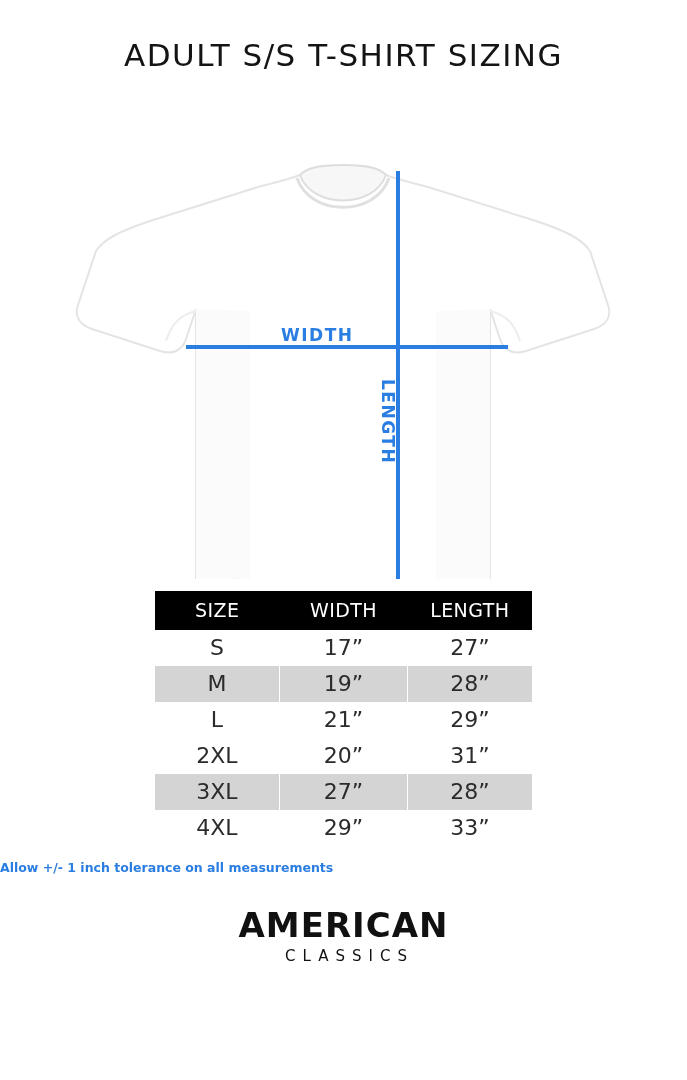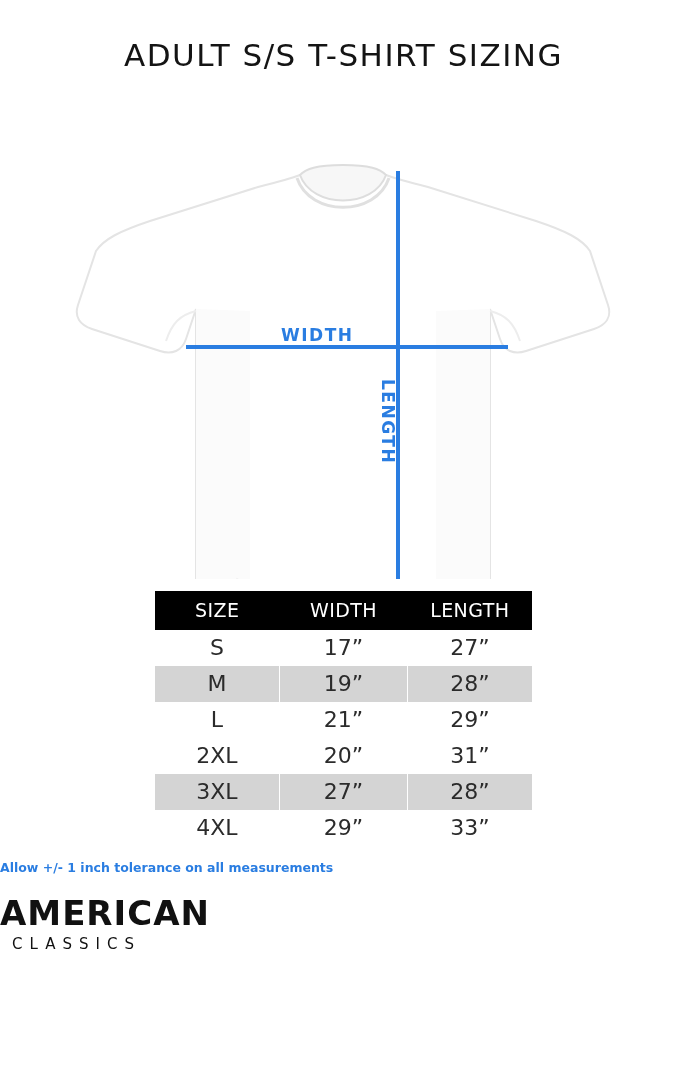--- a/index.html
+++ b/index.html
@@ -98,22 +98,22 @@
   
   .tolerance {
     text-align: left;
     color: #2a7de1;
     font-size: 12.5px;
     font-weight: bold;
     margin-top: 14px;
     font-family: "DejaVu Sans", sans-serif;
   }
   .brand {
-    text-align: left;
-    margin-top: 18px;
+    text-align: center;
+    margin-top: 30px;
   }
   .brand-main {
     font-size: 34px;
     font-weight: bold;
     letter-spacing: 1px;
     color: #111111;
     font-family: "DejaVu Sans", sans-serif;
   }
   .brand-sub {
     font-size: 15px;

